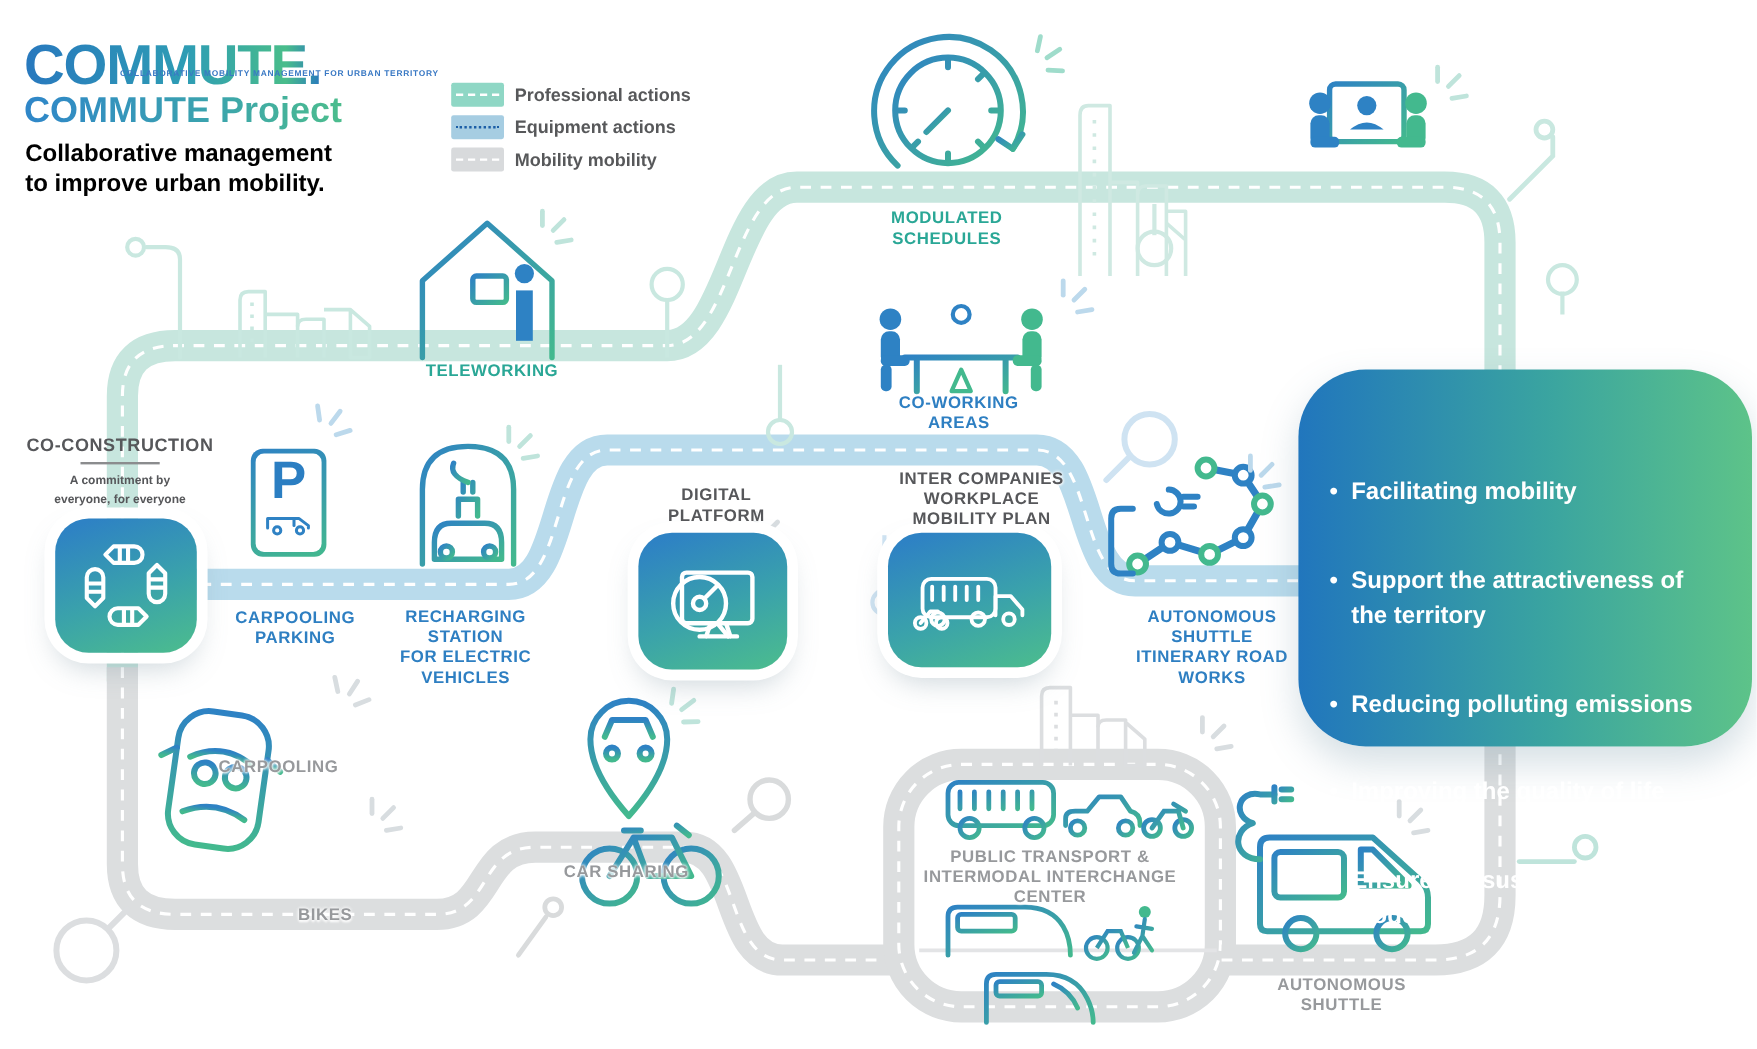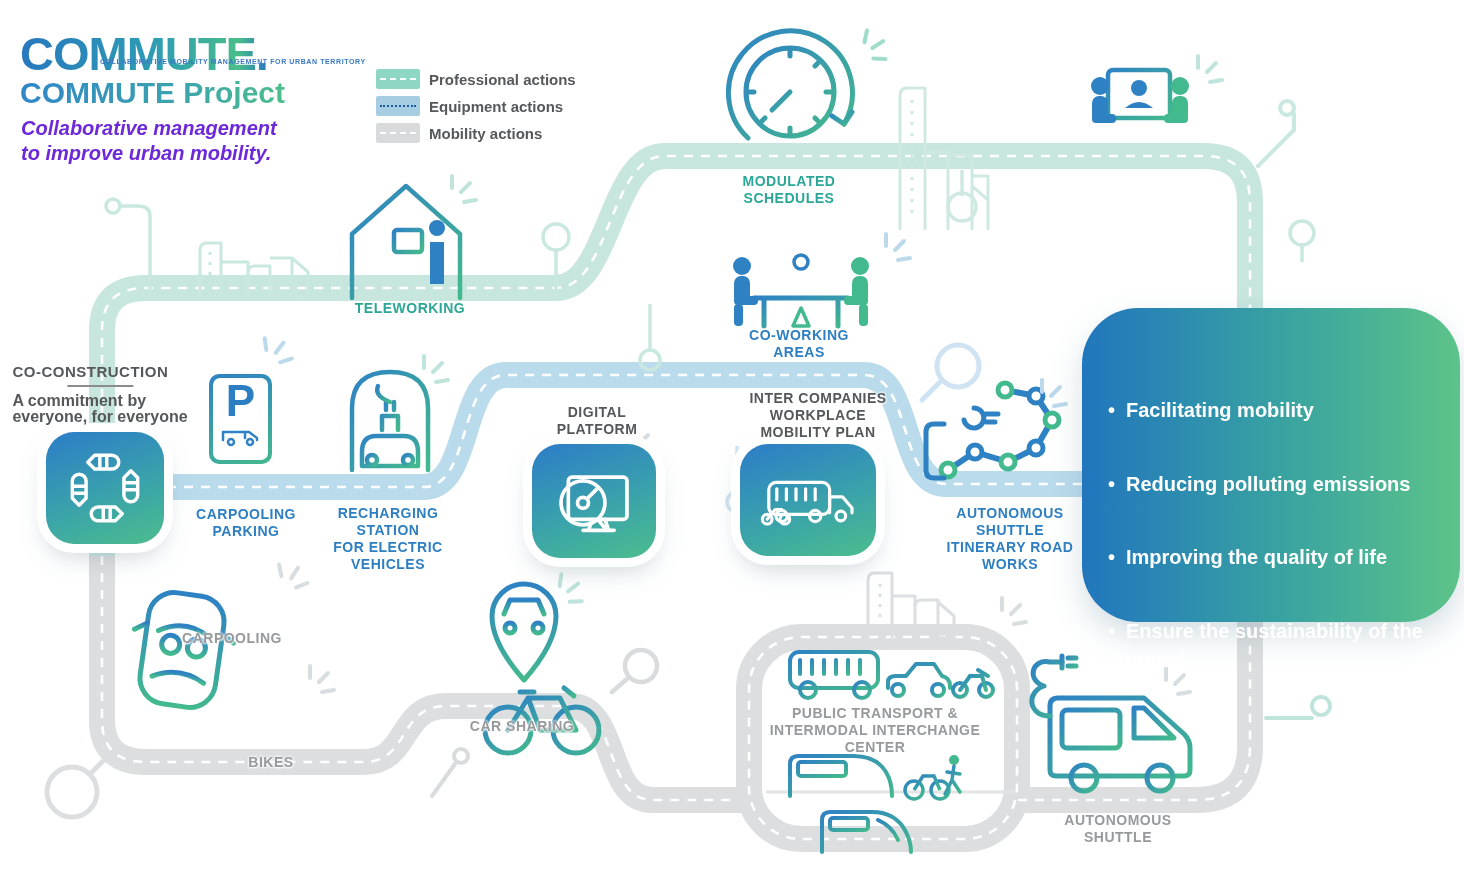--- a/index.html
+++ b/index.html
@@ -9,43 +9,43 @@
   svg{display:block;}
 
   
   .logo{left:20px;top:6px;font-size:47px;font-weight:800;letter-spacing:-1px;
         background:linear-gradient(90deg,#2878be 0%,#2e9db4 55%,#49bd8b 88%,#2878be 100%);
         -webkit-background-clip:text;background-clip:text;color:transparent;margin-top:20px;}
   .tagline{left:100px;top:58px;font-size:7px;font-weight:700;color:#3a79c4;letter-spacing:.6px;}
   .title{left:20px;top:76px;font-size:30px;font-weight:800;
         background:linear-gradient(90deg,#2f86c9 0%,#3ba4ad 60%,#4cbd8d 100%);
         -webkit-background-clip:text;background-clip:text;color:transparent;}
-  .subtitle{left:21px;top:116px;font-size:20px;font-weight:800;color:#6d28d9;line-height:25px;font-style:italic;}
+  .subtitle{left:21px;top:116px;font-size:20px;font-weight:800;color:#000000;line-height:25px;}
 
   
   .legend{left:376px;top:33px;margin-top:36px;}
   .legrow{display:flex;align-items:center;height:20px;margin-bottom:7px;}
   .swatch{width:44px;height:20px;border-radius:2px;position:relative;margin-right:9px;}
   .swatch .mid{position:absolute;left:4px;right:4px;top:9px;border-top:2px dashed #fff;}
   .sw-pro{background:#8fd7c5;}
   .sw-eq{background:#a6cde2;} .sw-eq .mid{border-top:2px dotted #1b5ea6;}
   .sw-mo{background:#d8dadc;}
   .legrow span{font-size:15px;font-weight:700;color:#57585a;}
 
   
   .lbl{font-weight:800;font-size:14px;letter-spacing:.5px;text-align:center;line-height:17px;
        text-shadow:0 0 3px #fff,0 0 3px #fff,0 1px 2px #fff;white-space:nowrap;
        transform:translateX(-50%);}
   .teal{color:#2aa796;} .blue{color:#2e7fc2;} .gray{color:#97999c;} .dark{color:#56575a;}
 
   
-  .ccx{left:100px;top:363px;transform:translateX(-50%);}
+  .ccx{left:100px;top:363px;transform:translateX(-50%);text-align:center;}
   .ccx .t{font-size:15px;font-weight:800;color:#56575a;letter-spacing:.5px;}
   .ccx .rule{width:66px;height:2px;background:#8b8c8e;margin:5px auto 6px auto;}
-  .ccx .s{font-size:16px;font-weight:700;color:#56575a;line-height:15.5px;}
+  .ccx .s{font-size:10px;font-weight:700;color:#56575a;line-height:15.5px;}
 
   
   .badge{border-radius:28px;background:linear-gradient(160deg,#2e82c4 8%,#3aa2ab 55%,#4cbd8d 100%);
          box-shadow:0 0 0 9px #ffffff,0 12px 24px rgba(110,135,150,.35);
          display:flex;align-items:center;justify-content:center;}
 
   
   .psign{left:209px;top:374px;width:63px;height:90px;border-radius:10px;padding:4px;box-sizing:border-box;
          background:linear-gradient(160deg,#2e82c4,#43b98e);box-shadow:0 0 0 4px rgba(255,255,255,.9);}
   .psign .inner{width:100%;height:100%;background:#fff;border-radius:7px;display:flex;flex-direction:column;
@@ -364,21 +364,21 @@
     <div class="legrow">
       <div class="swatch sw-eq">
           <div class="mid"></div>
         </div>
       <span>Equipment actions</span>
     </div>
     <div class="legrow">
       <div class="swatch sw-mo">
           <div class="mid"></div>
         </div>
-      <span>Mobility actions</span>
+      <span>Mobility mobility</span>
     </div>
   </div>
 
   <div class="abs badge" style="left:46px;top:432px;width:118px;height:112px;">
     <svg width="86" height="86" viewBox="0 0 100 100">
       <g fill="none" stroke="#fff" stroke-width="4" stroke-linecap="round" stroke-linejoin="round">
         <g>
             <path d="M 38 12 h 20 a 8 8 0 0 1 0 16 h -20 l -8 -8 z"></path>
             <path d="M 44 14 v 12 M 52 14 v 12"></path>
           </g>
@@ -502,19 +502,20 @@
   </div>
 
   <div class="abs lbl gray" style="left:1118px;top:812px;">
     <div>AUTONOMOUS</div>
     <div>SHUTTLE</div>
   </div>
 
   <div class="abs benefits">
     <ul>
       <li>Facilitating mobility</li>
+      <li>Support the attractiveness of the territory</li>
       <li>Reducing polluting emissions</li>
       <li>Improving the quality of life</li>
       <li>Ensure the sustainability of the model</li>
     </ul>
   </div>
 
 </div>
 
 </body></html>

